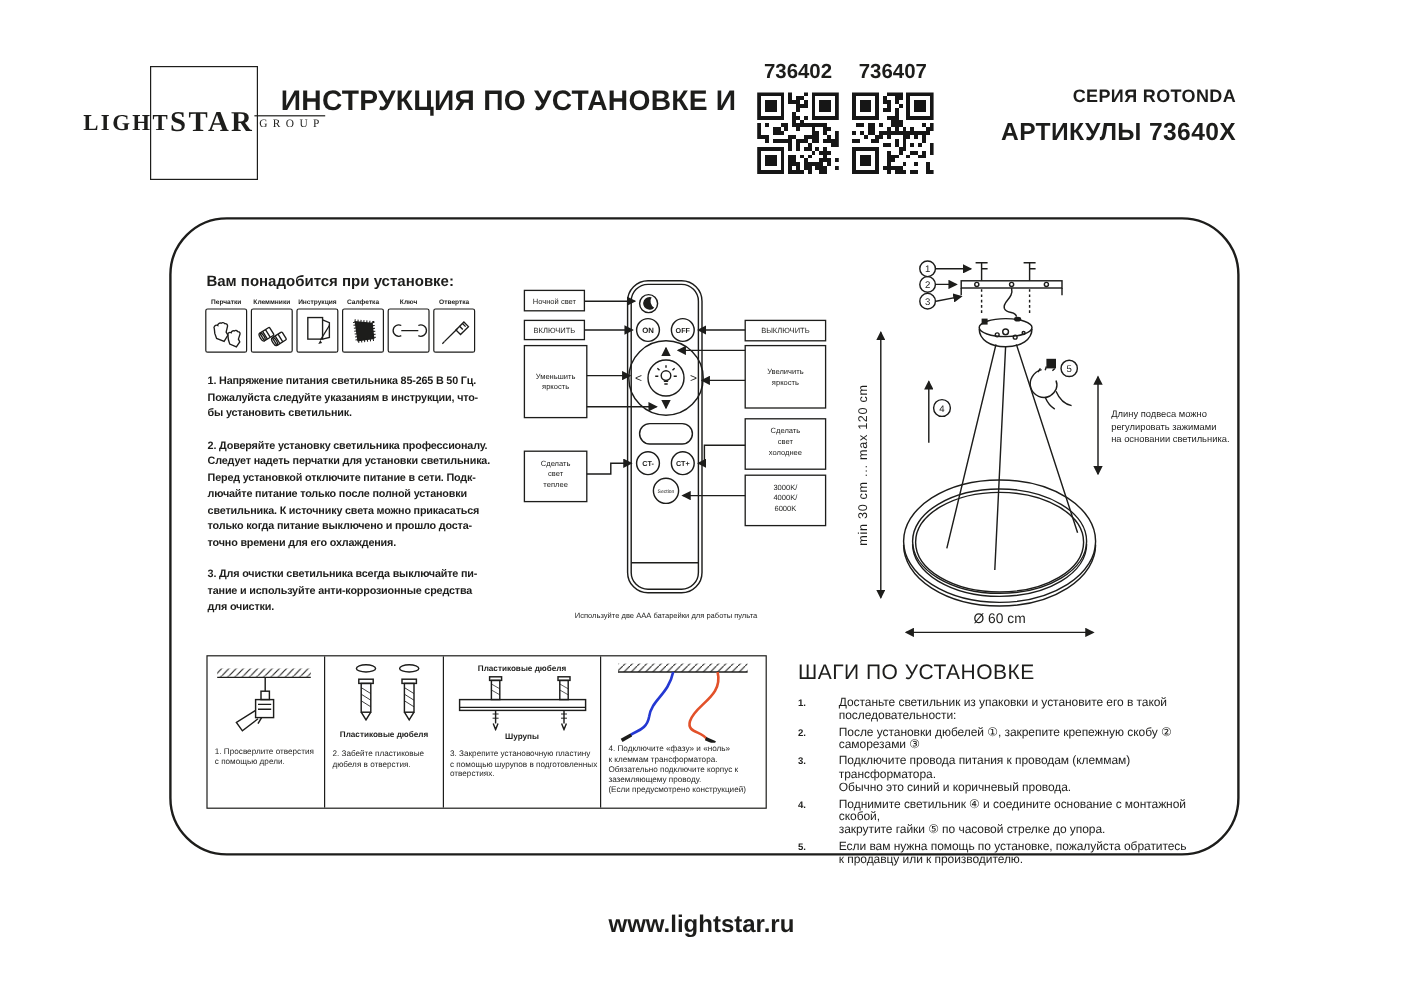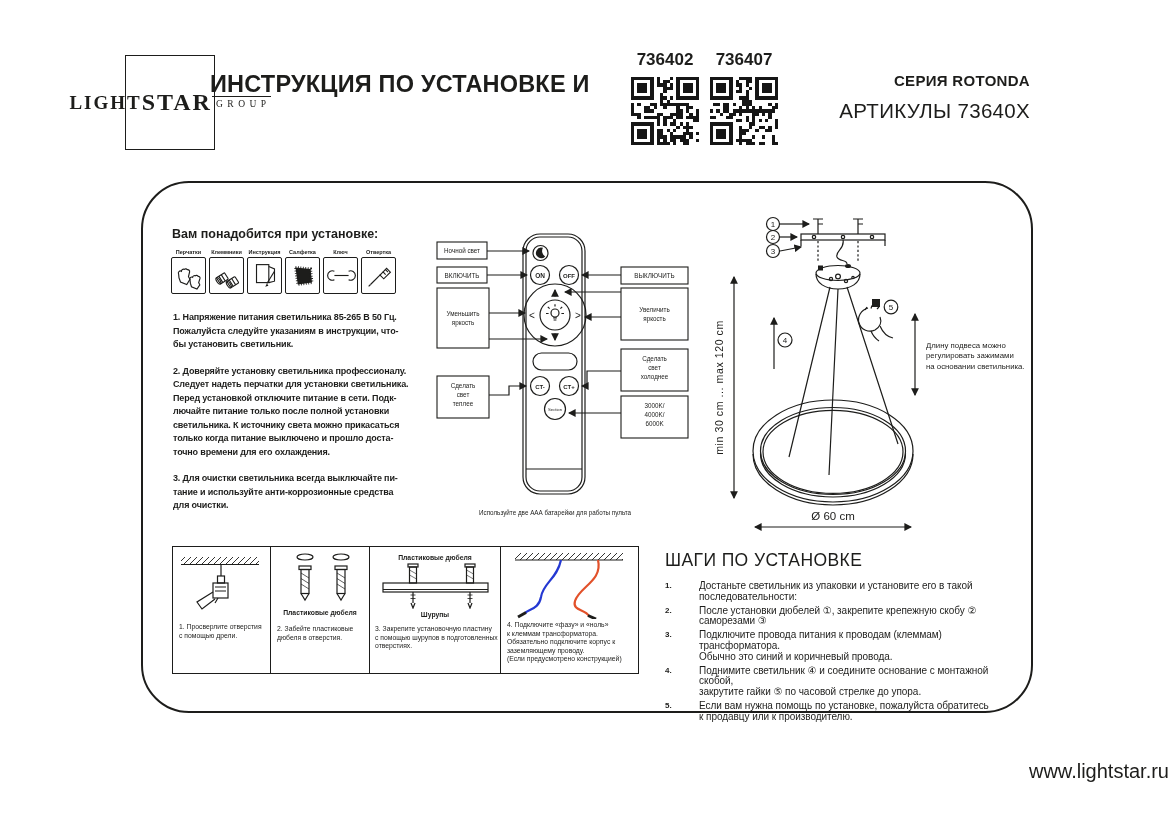--- a/index.html
+++ b/index.html
@@ -8,26 +8,26 @@
   .abs{position:absolute;}
   .pre{white-space:pre-line;}
   
   .logo-box{left:125px;top:55px;width:88px;height:93px;border:1.5px solid #1d1d1b;
             display:flex;flex-direction:row;align-items:center;justify-content:center;
             font-family:"Liberation Serif",serif;}
   .logo-l1{font-size:19px;font-weight:bold;letter-spacing:2px;line-height:17px;}
   .logo-l2{font-size:24px;font-weight:bold;letter-spacing:2px;line-height:21px;}
   .logo-l3{font-size:9.5px;letter-spacing:4.5px;line-height:11px;margin-top:1px;
            border-top:1.2px solid #1d1d1b;padding:2px 0 1px 4px;}
-  .doc-title{left:210px;top:70px;font-size:23.5px;line-height:29.5px;font-weight:bold;letter-spacing:0.2px;}
+  .doc-title{left:234px;top:70px;font-size:23.5px;line-height:29.5px;font-weight:bold;letter-spacing:0.2px;}
   .code-label{top:50px;width:68px;text-align:center;font-size:17px;font-weight:bold;}
   .qr{top:77px;width:68px;height:68px;}
   .series-block{left:800px;top:72px;width:230px;text-align:right;}
   .series-line{font-size:15px;font-weight:bold;letter-spacing:0.3px;}
-  .articles-line{font-size:20.5px;font-weight:normal;margin-top:10px;letter-spacing:0.3px;}
+  .articles-line{font-size:20.5px;font-weight:bold;margin-top:10px;letter-spacing:0.3px;}
   
   .main-box{left:141px;top:181px;width:888px;height:528px;border:2.5px solid #1d1d1b;border-radius:48px;}
   .tools-heading{left:29px;top:44px;font-size:12.5px;font-weight:bold;}
   .tool-row{left:28px;top:66px;display:flex;gap:3px;}
   .tool-cell{width:35px;display:flex;flex-direction:column;align-items:center;}
   .tool-label{font-size:5.5px;font-weight:bold;height:8px;white-space:nowrap;}
   .tool-icon-box{width:35px;height:37px;border:1.3px solid #1d1d1b;border-radius:2px;box-sizing:border-box;}
   .warnings{left:30px;top:128px;width:272px;}
   .warnings p{margin:0 0 13px 0;font-size:9px;line-height:13.5px;font-weight:bold;letter-spacing:-0.15px;}
   
@@ -42,21 +42,21 @@
   .panel.b{border-right:1.5px solid #1d1d1b;}
   .panel-caption{position:absolute;font-size:6.8px;line-height:8.6px;font-weight:500;white-space:pre-line;}
   .panel-mini-label{position:absolute;width:100%;text-align:center;font-size:6.8px;font-weight:bold;}
   
   .steps{left:522px;top:367px;width:350px;}
   .steps-heading{font-size:17.5px;font-weight:500;letter-spacing:0.4px;}
   .step-list{margin-top:10px;}
   .step-item{display:flex;margin-bottom:3px;}
   .step-num{width:34px;font-size:8px;font-weight:bold;line-height:10.8px;flex:none;}
   .step-text{font-size:10px;line-height:10.8px;font-weight:500;letter-spacing:-0.05px;}
-  .footer-url{left:0;top:760px;width:1169px;text-align:right;font-size:20px;font-weight:normal;}
+  .footer-url{left:0;top:760px;width:1169px;text-align:center;font-size:20px;font-weight:bold;}
 </style>
 </head>
 <body>
 
 <div class="page">
 
   <div class="abs logo-box">
     <div class="logo-l1">LIGHT</div>
     <div class="logo-l2">STAR</div>
     <div class="logo-l3">GROUP</div>

